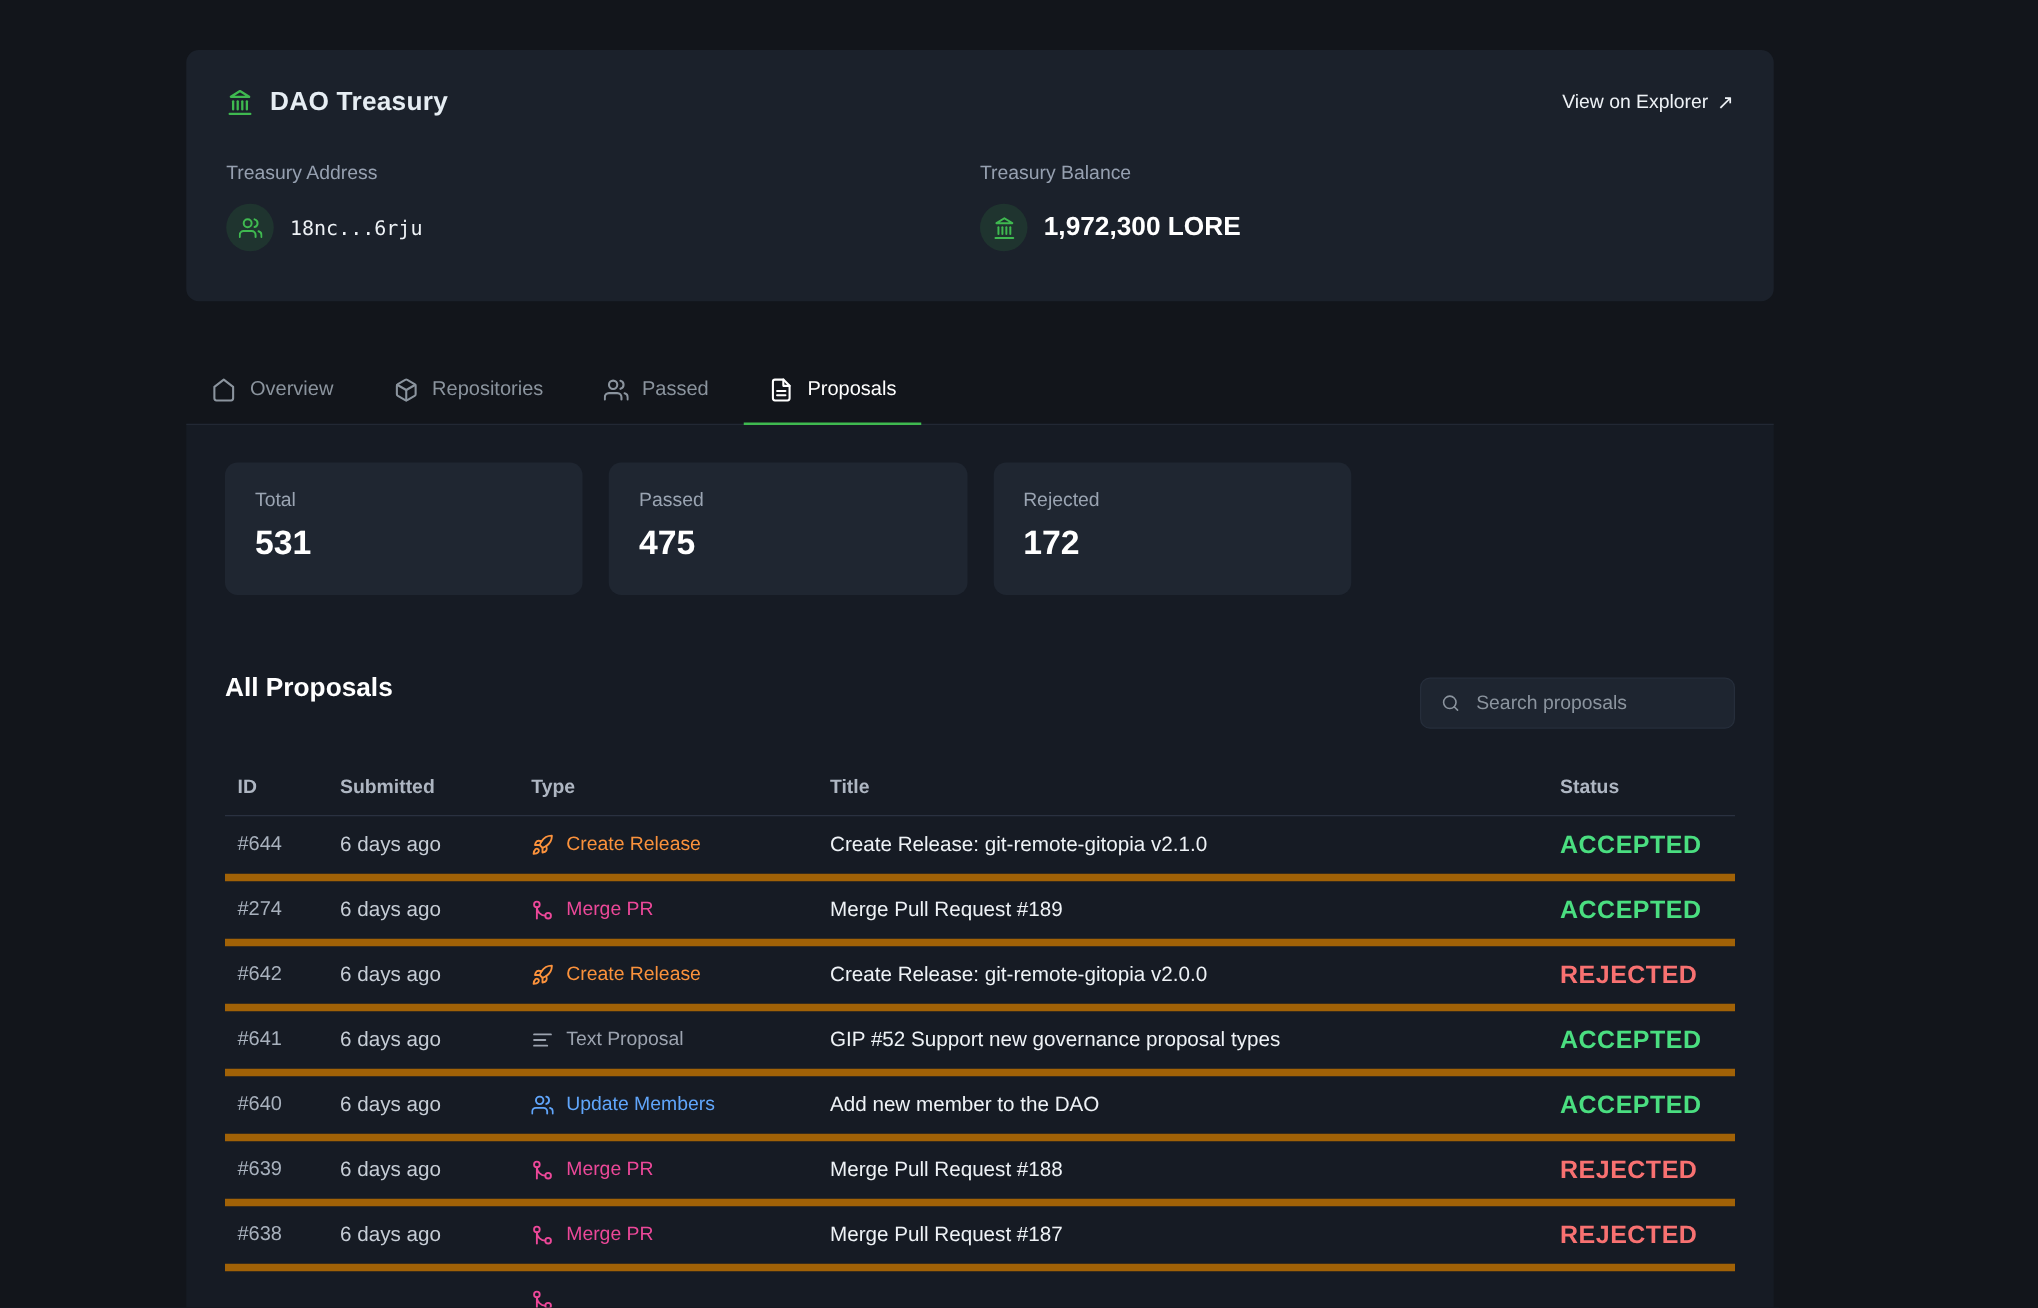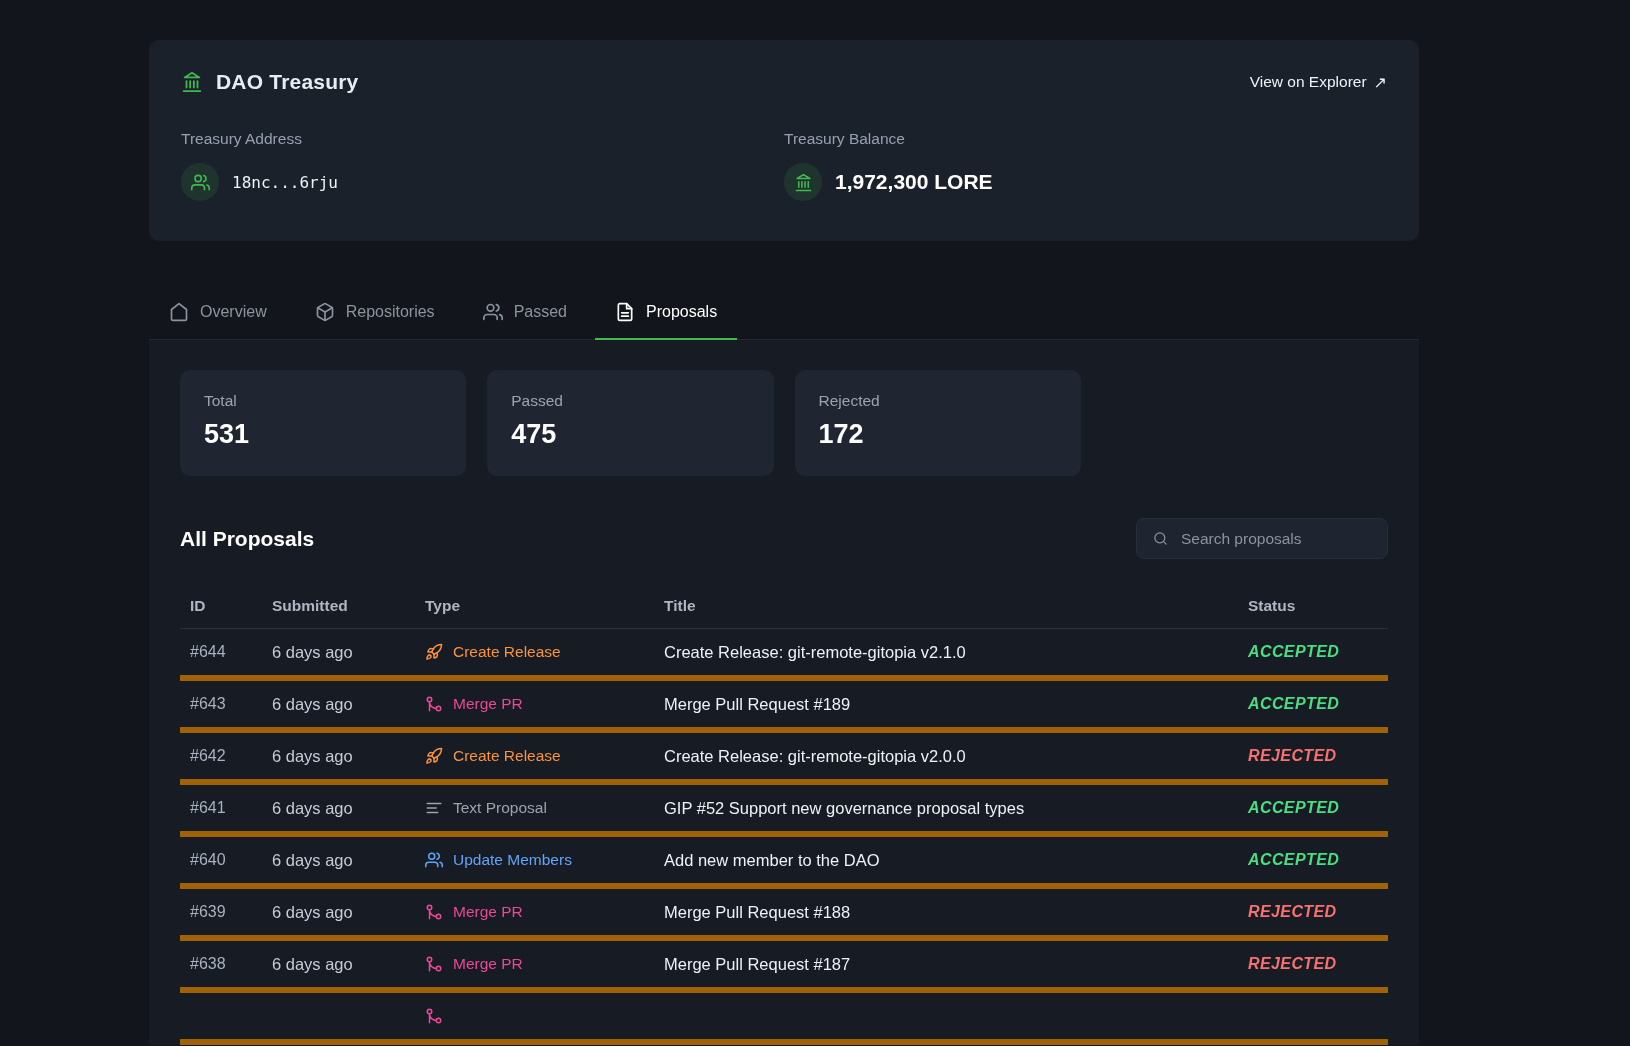--- a/index.html
+++ b/index.html
@@ -53,21 +53,21 @@
   .stats { display:grid; grid-template-columns:repeat(4,1fr); gap:21px; }
   .stat-card { background:#1f2631; border-radius:10px; padding:22px 24px 26px; }
   .stat-label { color:#9aa4b2; font-size:15.5px; }
   .stat-value { color:#fff; font-size:27px; font-weight:600; margin-top:9px; }
 
   .section-row { display:flex; justify-content:space-between; align-items:center; margin-top:42px;gap:36px; }
   .section-title { font-size:21px; font-weight:700; color:#fff; }
   .search-box {
     display:flex; align-items:center; gap:11px;
     background:#1e2530; border:1px solid #262e3b; border-radius:8px;
-    padding:13px 16px; height:41px; width:252px;
+    padding:13px 16px; height:41px; width:252px;margin-top:24px;
   }
   .search-icon { width:17px; height:17px; color:#8b949e; display:inline-flex; }
   .search-box input {
     background:transparent; border:0; outline:0; width:100%;
     color:#e6edf3; font-size:15.5px; font-family:"Liberation Sans", sans-serif;
   }
   .search-box input::placeholder { color:#8b949e; }
 
   
   .table { margin-top:24px; }
@@ -76,21 +76,21 @@
     align-items:center; min-height:52px; padding-left:10px;
     border-bottom:6px solid #a16207;
   }
   .thead { min-height:46px; border-bottom:1px solid #2a3140; }
   .thead .cell { color:#aeb6c2; font-weight:700; font-size:15.5px; }
   .cell-id { color:#a8b1bd; font-size:16px; }
   .cell-submitted { color:#c6cdd6; font-size:16.5px; }
   .cell-type { display:flex; align-items:center; gap:10px; font-size:15.5px; }
   .type-icon { width:18px; height:18px; display:inline-flex; flex:0 0 auto; }
   .cell-title { color:#eef2f6; font-size:16.5px; }
-  .cell-status { font-size:16px; font-weight:600; letter-spacing:.4px;font-style:italic; }
+  .cell-status { font-size:20px; font-weight:600; letter-spacing:.4px; }
 </style>
 </head>
 <body>
 
 <div class="container">
 
   <section class="treasury-card">
     <div class="card-top">
       <div class="card-title-row">
         <span class="icon-sm">
@@ -238,21 +238,21 @@
                   <path d="M12 15v5s3.03-.55 4-2c1.08-1.62 0-5 0-5"></path>
                 </svg>
               </span>
       <span>Create Release</span>
     </div>
     <div class="cell cell-title">Create Release: git-remote-gitopia v2.1.0</div>
     <div class="cell cell-status" style="color: rgb(74, 222, 128);">ACCEPTED</div>
   </div>
 
   <div class="trow">
-    <div class="cell cell-id">#643</div>
+    <div class="cell cell-id">#274</div>
     <div class="cell cell-submitted">6 days ago</div>
     <div class="cell cell-type" style="color: rgb(236, 72, 153);">
       <span class="type-icon">
                 <svg viewBox="0 0 24 24" fill="none" stroke="currentColor" stroke-width="2" stroke-linecap="round" stroke-linejoin="round">
                   <circle cx="18" cy="18" r="3"></circle>
                   <circle cx="6" cy="6" r="3"></circle>
                   <path d="M6 21V9a9 9 0 0 0 9 9"></path>
                 </svg>
               </span>
       <span>Merge PR</span>

